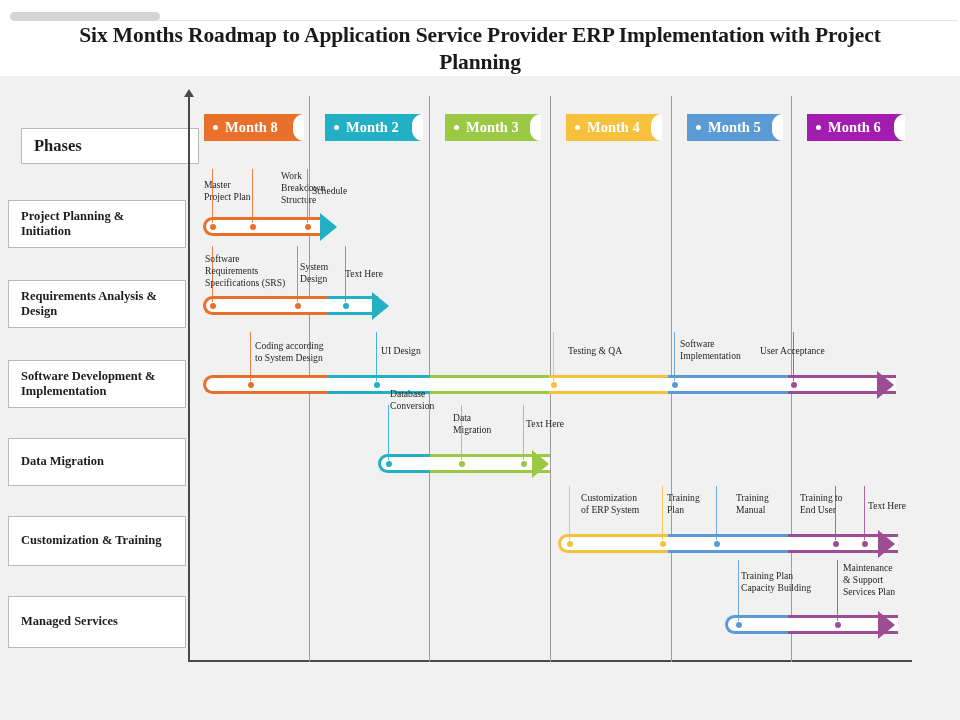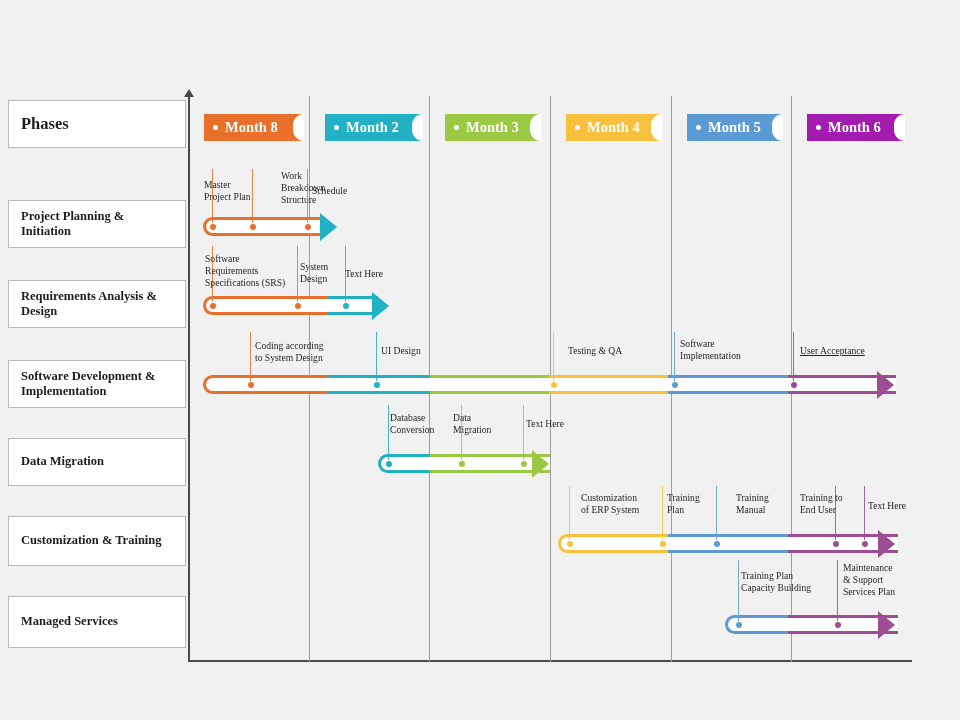--- a/index.html
+++ b/index.html
@@ -109,23 +109,28 @@
     position:absolute;left:219px;top:688px;
     font-family:"Liberation Sans", sans-serif;
     font-size:12px;color:#4f4f4f;
   }
 </style>
 </head>
 <body>
 
 <div class="slide">
 
+  <div class="titleband">
+    <div class="greybar"></div>
+    <div class="hairline"></div>
+    <div class="slide-title">Six Months Roadmap to Application Service Provider ERP Implementation with Project Planning</div>
+  </div>
 
   <div id="phase-col">
-      <div class="phase-box header" style="top: 100px; height: 48px;">
+      <div class="phase-box header" style="top: 128px; height: 36px; margin-left: 13px;">
         <span>Phases</span>
       </div>
       <div class="phase-box" style="top: 200px; height: 48px;">
         <span>Project Planning &amp; Initiation</span>
       </div>
       <div class="phase-box" style="top: 280px; height: 48px;">
         <span>Requirements Analysis &amp; Design</span>
       </div>
       <div class="phase-box" style="top: 360px; height: 48px;">
         <span>Software  Development &amp; Implementation</span>
@@ -235,29 +240,29 @@
         <div class="tasklabel" style="left: 381px; top: 345px;">UI Design</div>
         <div class="leader" style="left: 553px; top: 332px; height: 49px; background: rgb(247, 193, 62); opacity: 0.85;"></div>
         <div class="node" style="left: 551px; top: 381.5px; background: rgb(247, 193, 62);"></div>
         <div class="tasklabel" style="left: 568px; top: 345px;">Testing &amp; QA</div>
         <div class="leader" style="left: 674px; top: 332px; height: 49px; background: rgb(91, 155, 213); opacity: 0.85;"></div>
         <div class="node" style="left: 672px; top: 381.5px; background: rgb(91, 155, 213);"></div>
         <div class="tasklabel" style="left: 680px; top: 338px;">Software
 Implementation</div>
         <div class="leader" style="left: 793px; top: 332px; height: 49px; background: rgb(156, 77, 147); opacity: 0.85;"></div>
         <div class="node" style="left: 791px; top: 381.5px; background: rgb(156, 77, 147);"></div>
-        <div class="tasklabel" style="left: 800px; top: 345px; text-decoration: underline;">User Acceptance</div>
+        <div class="tasklabel" style="left: 760px; top: 345px;">User Acceptance</div>
       </div>
       <div>
         <div class="seg cap" style="left: 378px; top: 454px; width: 52px; border-color: rgb(33, 176, 196); position: absolute;"></div>
         <div class="seg" style="left: 430px; top: 454px; width: 120px; border-color: rgb(155, 201, 67); position: absolute;"></div>
         <div class="arrow" style="left: 532px; top: 449.5px; border-left-color: rgb(155, 201, 67);"></div>
         <div class="leader" style="left: 388px; top: 405px; height: 55px; background: rgb(33, 176, 196); opacity: 0.85;"></div>
         <div class="node" style="left: 386px; top: 460.5px; background: rgb(33, 176, 196);"></div>
-        <div class="tasklabel" style="left: 390px; top: 412px;">Database
+        <div class="tasklabel" style="left: 390px; top: 388px;">Database
 Conversion</div>
         <div class="leader" style="left: 461px; top: 405px; height: 55px; background: rgb(155, 201, 67); opacity: 0.85;"></div>
         <div class="node" style="left: 459px; top: 460.5px; background: rgb(155, 201, 67);"></div>
         <div class="tasklabel" style="left: 453px; top: 412px;">Data
 Migration</div>
         <div class="leader" style="left: 523px; top: 405px; height: 55px; background: rgb(155, 201, 67); opacity: 0.85;"></div>
         <div class="node" style="left: 521px; top: 460.5px; background: rgb(155, 201, 67);"></div>
         <div class="tasklabel" style="left: 526px; top: 418px;">Text Here</div>
       </div>
       <div>

